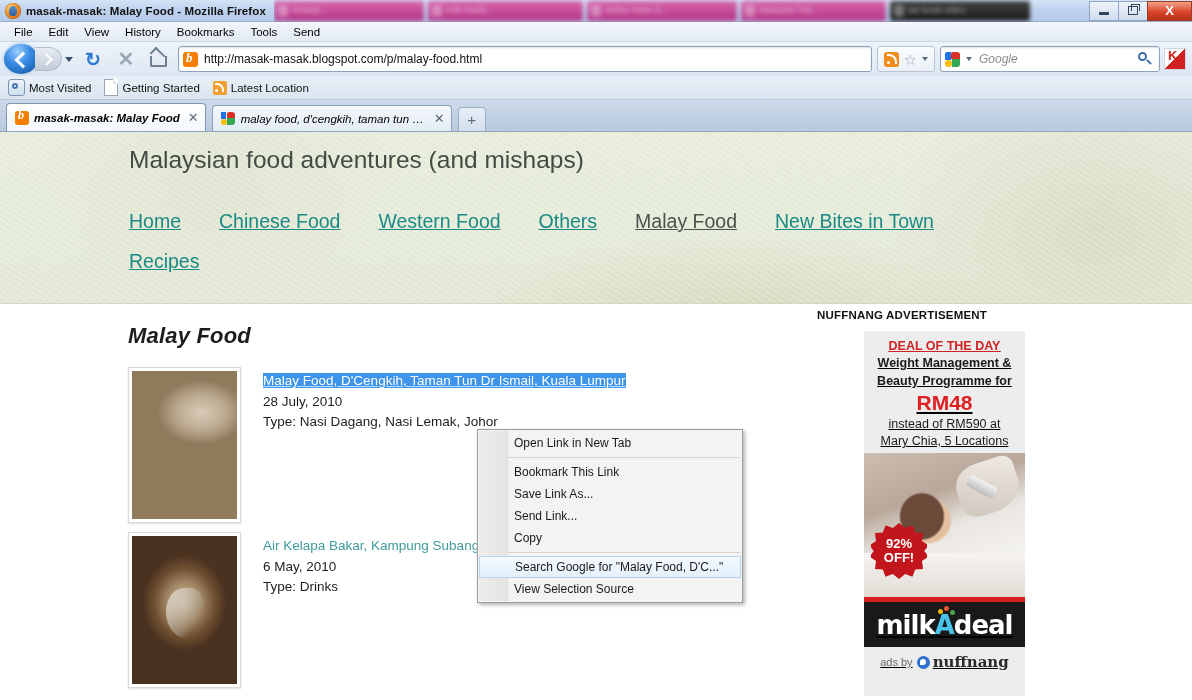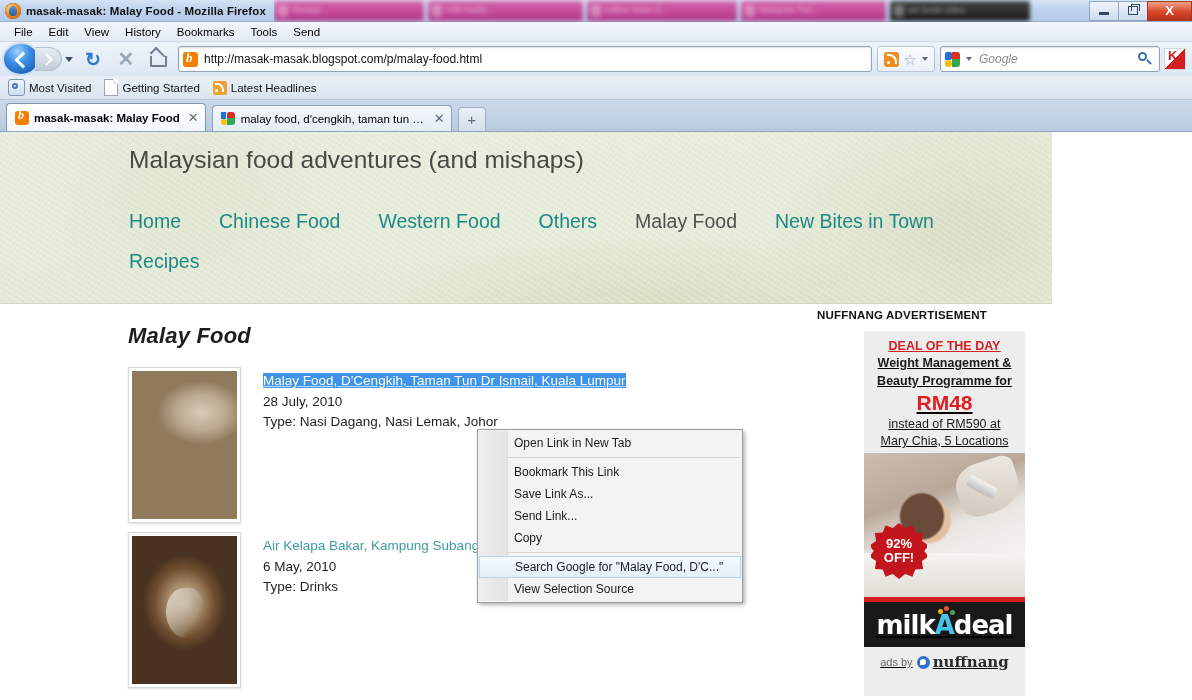--- a/index.html
+++ b/index.html
@@ -299,21 +299,21 @@
     box-sizing: border-box;
     position: relative;
   }
   .tab.active {
     background: linear-gradient(to bottom, #ffffff, #f3f7fb);
     height: 28px;
     border-color: #7e97b4;
   }
   .tab .title {
     font-size: 11.5px; color: #000; margin: 0 8px 0 5px;
-    white-space: nowrap; max-width: 185px; overflow: hidden; text-overflow: ellipsis;
+    white-space: nowrap; max-width: 185px; overflow: hidden; text-overflow: ellipsis; font-style: italic;
   }
   .tab.active .title { font-weight: bold; }
   .tab .x { font-size: 13px; color: #5e6b7a; line-height: 1; }
   .newtab {
     width: 28px; height: 24px; margin-left: 6px;
     border: 1px solid #9bb0c8; border-bottom: none; border-radius: 4px 4px 0 0;
     background: linear-gradient(to bottom, #e7eef6, #d5e0ec);
     display:flex;align-items:center;justify-content:center;
     font-size: 15px; color: #5a6e85; box-sizing:border-box;
   }
@@ -332,21 +332,21 @@
   .tab-fav-g .gr{left:6px;top:6px;width:8px;height:7px;background:#34a853;border-radius:0 0 3px 0;}
 
   
   .page {
     position: absolute; top: 132px; left: 0;
     width: 1192px; height: 568px;
     background: #ffffff; overflow: hidden;
   }
   .banner {
     position: relative;
-    width: 1052px; height: 172px;
+    width: 1192px; height: 172px;
     background:
       radial-gradient(ellipse 420px 150px at 62% 120%, rgba(186,176,120,.30), rgba(186,176,120,0) 70%),
       radial-gradient(ellipse 300px 200px at 92% 55%, rgba(175,170,130,.22), rgba(175,170,130,0) 70%),
       radial-gradient(ellipse 260px 160px at 18% 30%, rgba(200,200,170,.18), rgba(200,200,170,0) 70%),
       linear-gradient(to bottom, #e8eddc 0%, #e6ecda 50%, #e3e9d6 100%);
     border-bottom: 1px solid #d2d8c4;
     box-sizing: border-box;
   }
   .banner::after {
     
@@ -364,20 +364,21 @@
   }
   .navlinks {
     position: absolute; left: 129px; top: 78px;
     width: 900px; z-index: 2;
     display: flex; flex-wrap: wrap; align-items: baseline;
   }
   .navlink {
     font-size: 19.5px; color: #1b8a84; white-space: nowrap;
     margin-right: 38px; margin-bottom: 17px;
     font-family: "Liberation Sans", sans-serif;
+    text-decoration: underline;
   }
   .navlink.current { color: #4d524c; }
 
   .body-area { position: relative; width: 1192px; height: 396px; background: #fff; }
 
   .post-col { position: absolute; left: 0; top: 0; width: 790px; }
   .page-head {
     position: absolute; left: 128px; top: 19px;
     font-size: 22px; font-style: italic; font-weight: bold;
     color: #1d1d1d; letter-spacing: .2px;
@@ -647,21 +648,21 @@
     <div class="bm">
       <span class="ico-mv"></span>
       <span class="lbl">Most Visited</span>
     </div>
     <div class="bm">
       <span class="ico-page"></span>
       <span class="lbl">Getting Started</span>
     </div>
     <div class="bm">
       <span class="ico-rss2"></span>
-      <span class="lbl">Latest Headlines</span>
+      <span class="lbl">Latest Location</span>
     </div>
   </div>
 
   <div class="tabstrip">
     <div class="tab active">
       <span class="tab-fav-blogger"></span>
       <span class="title">masak-masak: Malay Food</span>
       <span class="x">✕</span>
     </div>
     <div class="tab">

